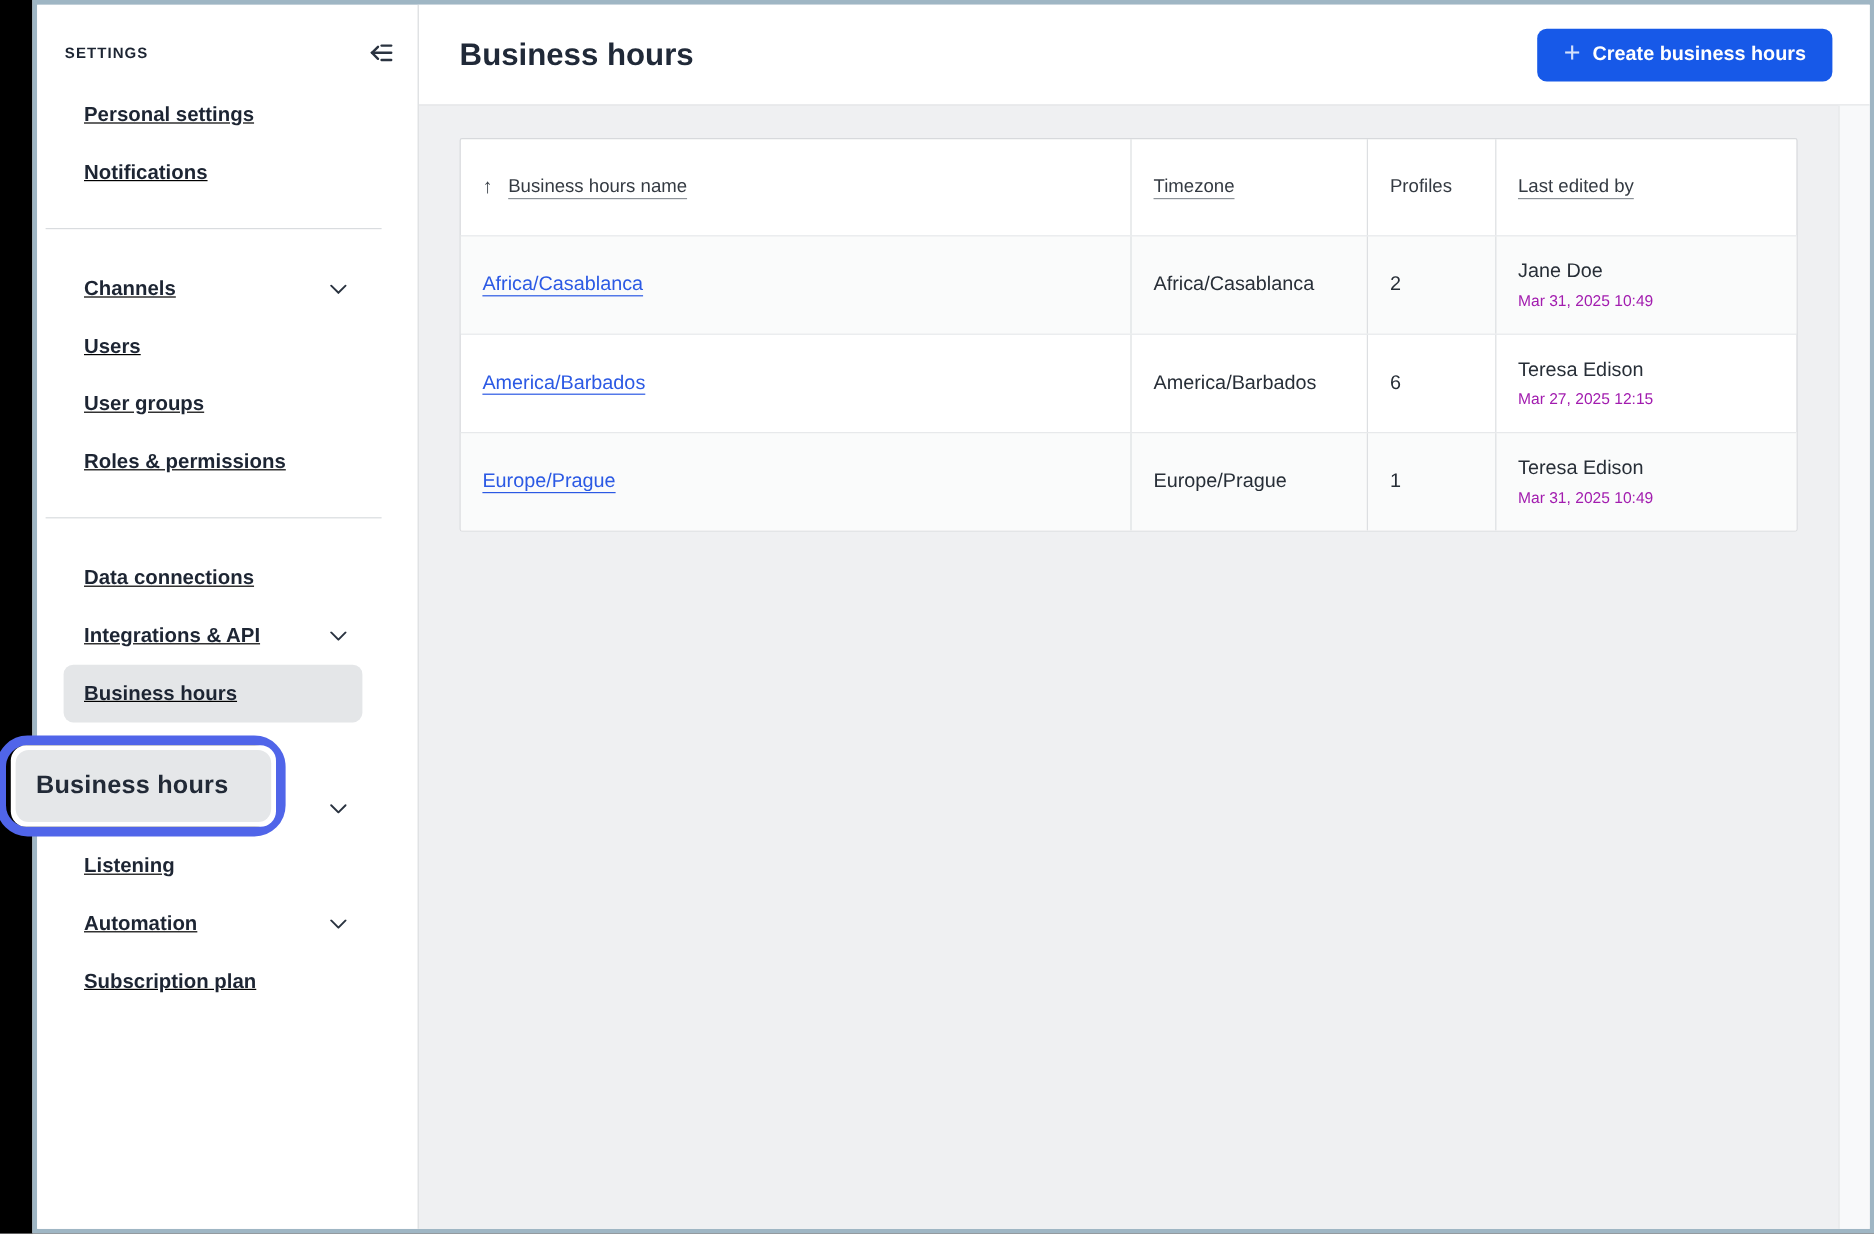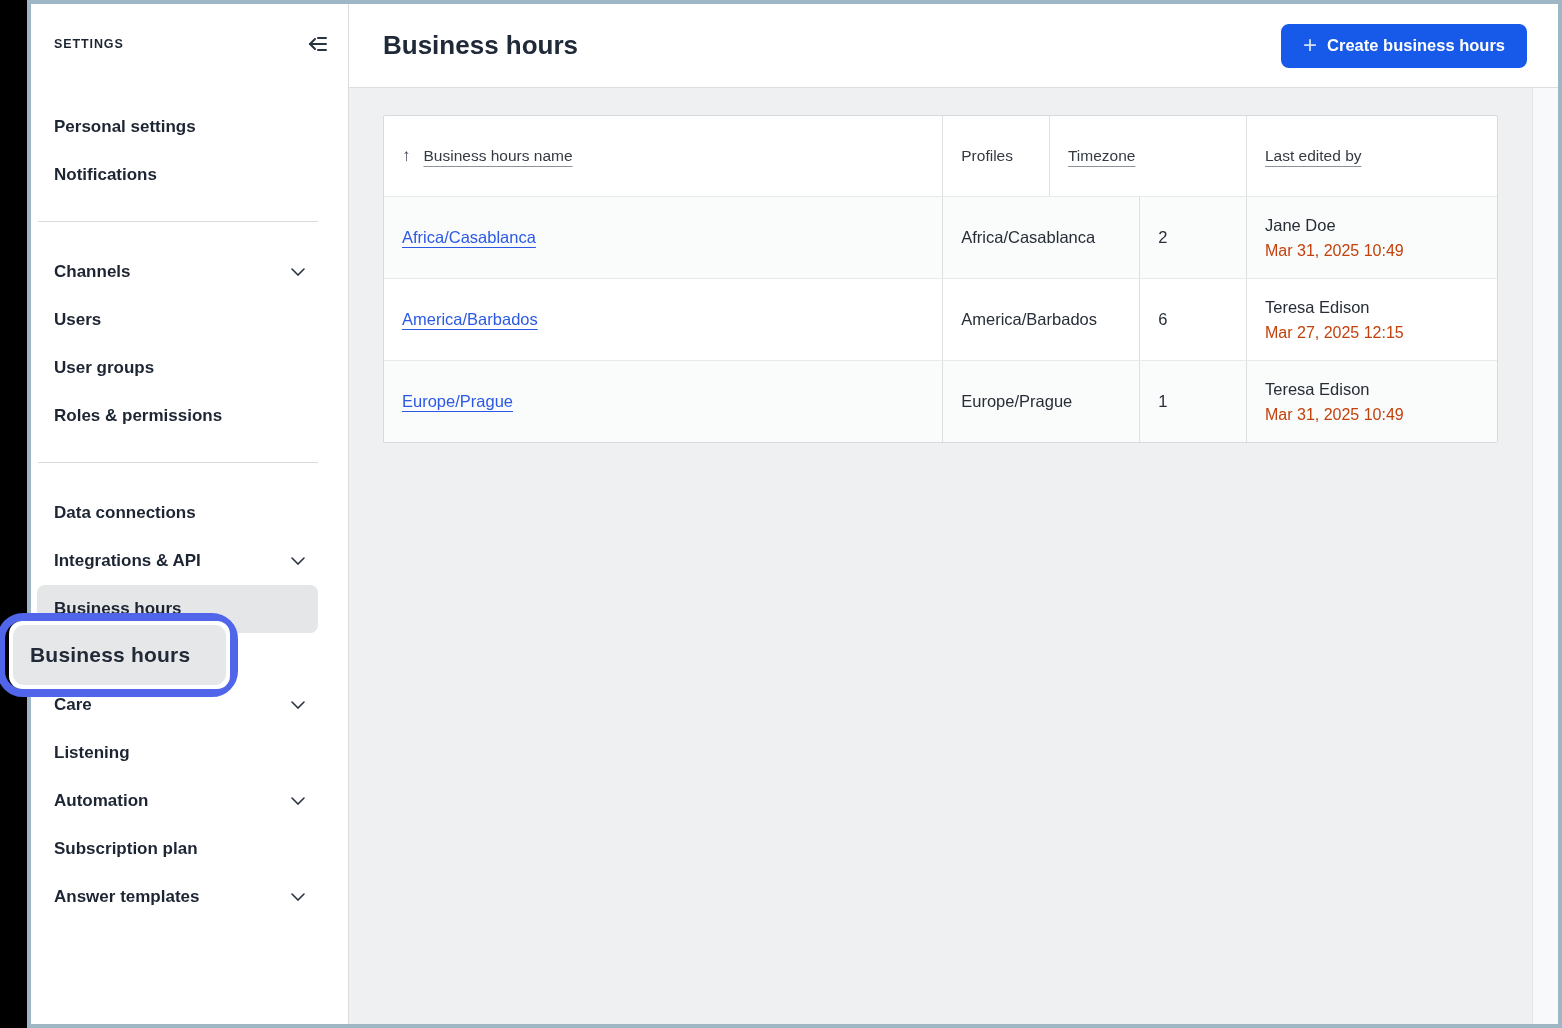--- a/index.html
+++ b/index.html
@@ -21,27 +21,27 @@
     display:flex;
   }
   
   .sidebar{
     width:318px;flex:none;box-sizing:border-box;
     background:#fff;border-right:1px solid #d9dbde;
     padding-top:28px;position:relative;
   }
   .sidebar-header{
     display:flex;align-items:center;justify-content:space-between;
-    padding:0 20px 0 23px;height:24px;margin-bottom:47px;text-align:center;
+    padding:0 20px 0 23px;height:24px;text-align:center;
   }
   .settings-label{
     font-size:12.5px;font-weight:700;letter-spacing:.9px;color:#1d2533;
   }
   .collapse-btn{display:flex;align-items:center;cursor:pointer;background:none;border:none;padding:0;}
-  .nav{list-style:none;margin:0;padding:0;}
+  .nav{list-style:none;margin:16px;padding:0;text-decoration:underline;}
   .nav-item{
     height:48px;display:flex;align-items:center;justify-content:space-between;
     padding:0 43px 0 23px;cursor:pointer;
     font-size:17px;font-weight:700;color:#1d2533;
   }
   .nav-item.active{
     background:#e4e6e8;border-radius:8px;
     margin:0 30px 0 6px;padding:0 26px 0 17px;
   }
   .chevron{flex:none;margin-left:8px;}
@@ -88,21 +88,21 @@
     text-decoration:underline;text-underline-offset:5px;
     text-decoration-color:#8d9399;text-decoration-thickness:1px;cursor:pointer;
   }
   .sort-arrow{font-size:17px;color:#3c434b;margin-right:13px;}
   .cell-link{
     color:#2b59e4;text-decoration:underline;text-underline-offset:4px;
     text-decoration-thickness:1px;cursor:pointer;
   }
   .editor-cell{flex-direction:column;align-items:flex-start;justify-content:center;gap:7px;}
   .editor-name{font-size:16.5px;color:#272e37;}
-  .editor-date{font-size:16px;color:#c2410c;}
+  .editor-date{font-size:13px;color:#a21caf;}
   
   .callout{
     position:absolute;left:-3px;top:613px;width:241px;height:84px;
     box-sizing:border-box;border:8px solid #5065e9;border-radius:26px;
     background:#000;z-index:5;pointer-events:none;
   }
   .callout-white{
     position:absolute;top:0;right:0;bottom:0;left:4px;
     background:#fff;border-radius:13px;padding:4px;box-sizing:border-box;
   }
@@ -227,28 +227,20 @@
               <path d="M1 1 L7 7 L13 1"></path>
             </svg>
           </span>
         </li>
 
         <li class="nav-item">
           <span>Subscription plan</span>
 
         </li>
 
-        <li class="nav-item">
-          <span>Answer templates</span>
-          <span class="chevron">
-            <svg width="14" height="8" viewBox="0 0 14 8" fill="none" stroke="#2a3340" stroke-width="1.6" stroke-linecap="round">
-              <path d="M1 1 L7 7 L13 1"></path>
-            </svg>
-          </span>
-        </li>
 
       </ul>
   </aside>
 
   <section class="main">
     <header class="main-header">
       <h1 class="page-title">Business hours</h1>
       <button class="create-btn">
         <span class="plus-glyph">+</span>
         <span>Create business hours</span>
@@ -256,25 +248,25 @@
     </header>
 
     <div class="content">
       <div class="table-card">
 
         <div class="t-row t-head">
           <div class="t-cell c1">
             <span class="sort-arrow">↑</span>
             <span class="sortable">Business hours name</span>
           </div>
+          <div class="t-cell c2">
+            <span class="sortable">Timezone</span>
+          </div>
           <div class="t-cell c3">
             <span>Profiles</span>
-          </div>
-          <div class="t-cell c2">
-            <span class="sortable">Timezone</span>
           </div>
           <div class="t-cell c4">
             <span class="sortable">Last edited by</span>
           </div>
         </div>
 
         <div>
 
             <div class="t-row t-body-row">
               <div class="t-cell c1">

